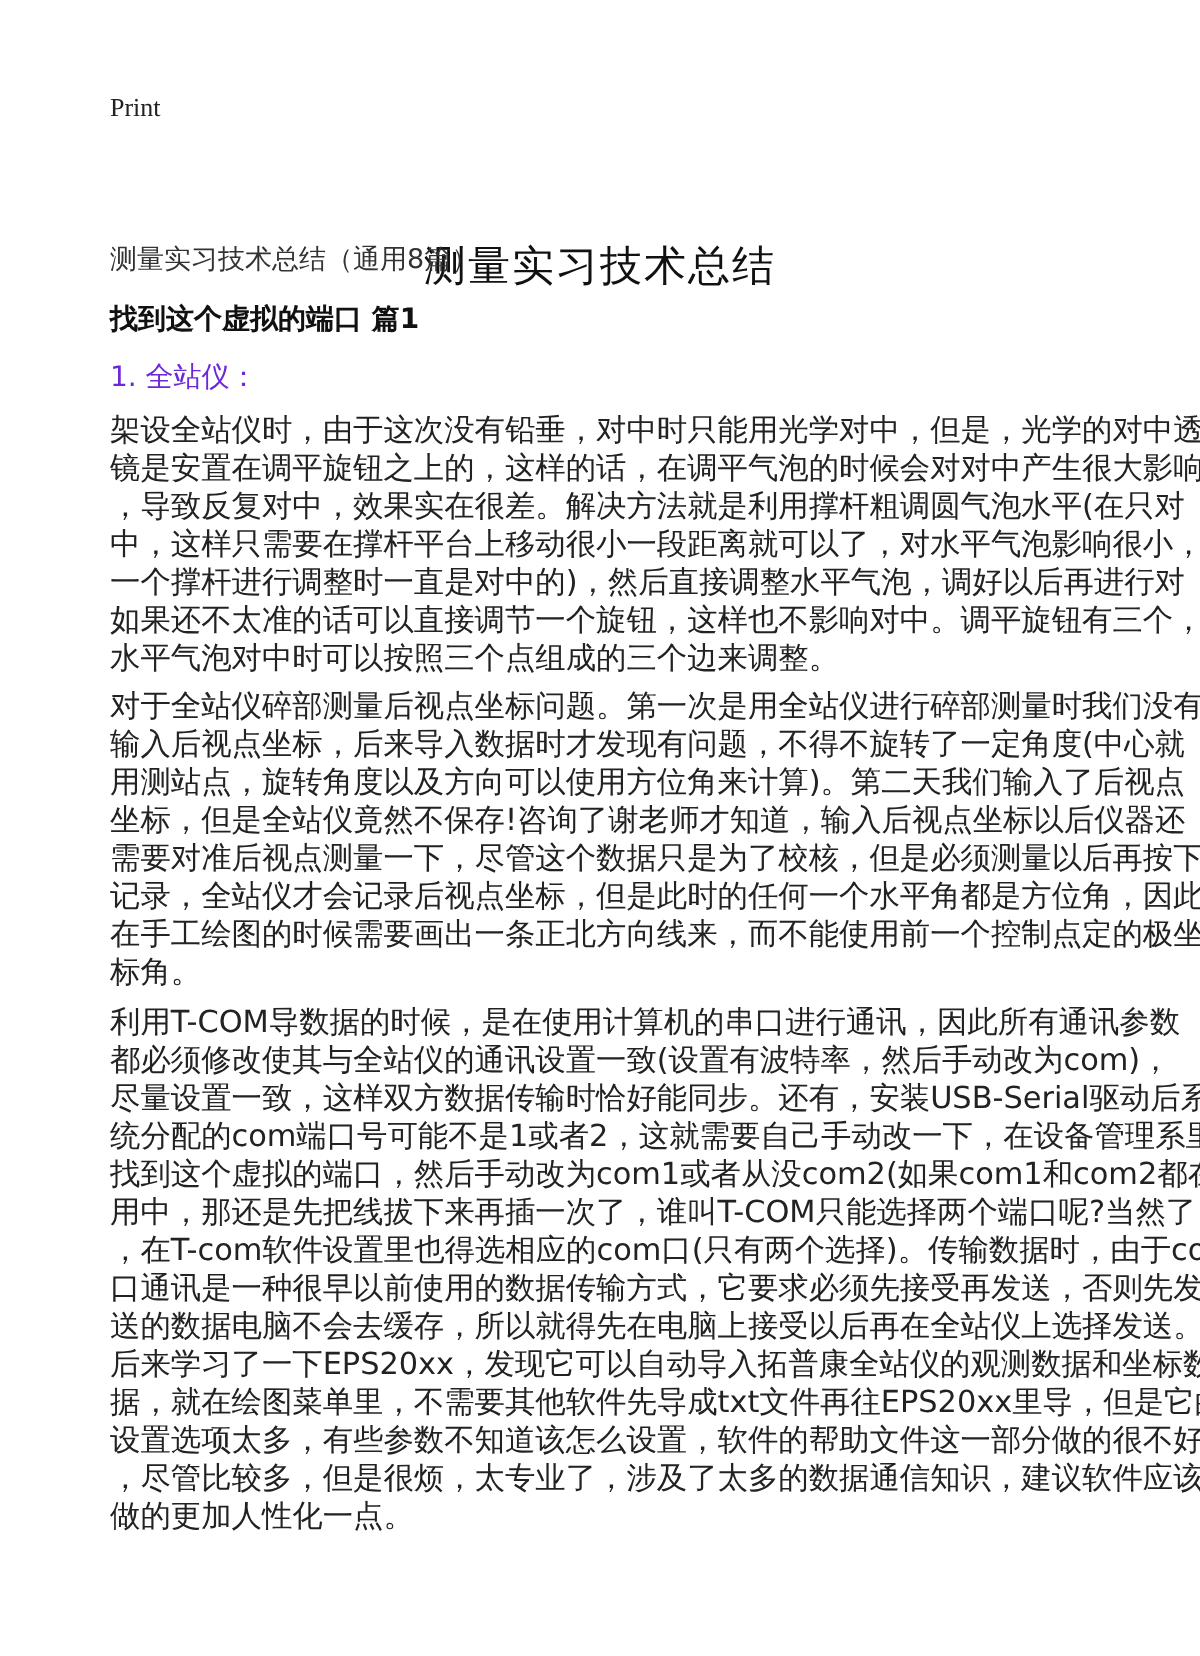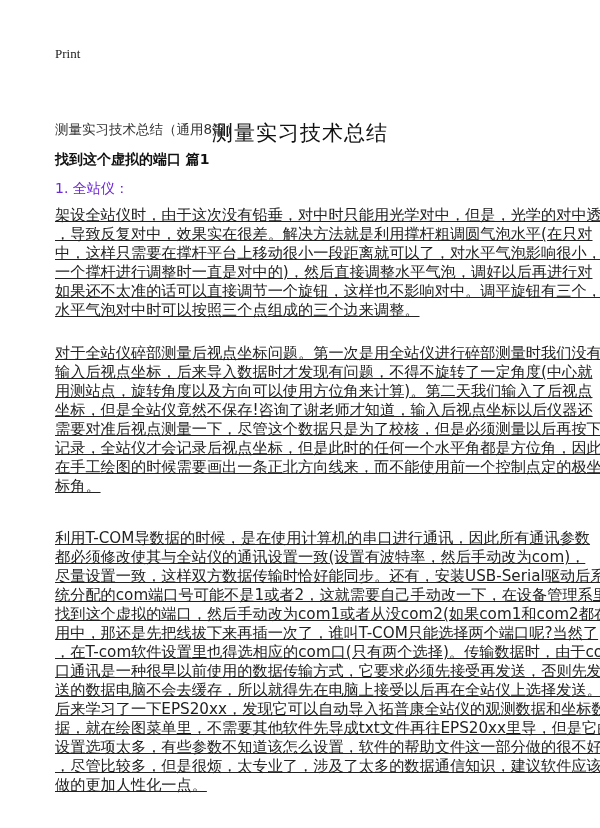--- a/index.html
+++ b/index.html
@@ -6,38 +6,39 @@
   body { width: 600px; height: 828px; position: relative; overflow: hidden;
          font-family: "DejaVu Sans", sans-serif; color: #1a1a1a; }
   .page { position: absolute; left: 0; top: 0; width: 484px; height: 828px; }
   .print-label { position: absolute; left: 55px; top: 46px; font-family: "Liberation Serif", serif;
                  font-size: 13px; color: #222; }
   .doc-title { position: absolute; left: 0; width: 600px; top: 80px; text-align: center;
                font-size: 21px; color: #111; letter-spacing: 1px; margin-top: 39px; }
   .doc-subtitle { position: absolute; left: 55px; top: 121px; font-size: 13.5px; color: #333; }
   .section-heading { position: absolute; left: 55px; top: 151px; font-size: 14px; font-weight: bold; color: #111; }
   .item-heading { position: absolute; left: 55px; top: 180px; font-size: 14px; color: #6d28d9; }
-  .para { position: absolute; left: 55px; width: 500px; font-size: 15.2px; line-height: 19px; color: #222; text-decoration: underline; }
+  .para { position: absolute; left: 55px; width: 500px; font-size: 15.2px; line-height: 19px; color: #222; }
   .para .line { display: block; white-space: nowrap; }
   #p1 { top: 206px; }
   #p2 { top: 344px; }
-  #p3 { top: 502px; margin-top: 27px; }
+  #p3 { top: 502px; }
 </style>
 </head>
 <body>
 
 <div class="page">
   <div class="print-label">Print</div>
   <div class="doc-title">测量实习技术总结</div>
   <div class="doc-subtitle">测量实习技术总结（通用8篇）</div>
   <div class="section-heading">找到这个虚拟的端口 篇1</div>
   <div class="item-heading">1. 全站仪：</div>
 
   <div class="para" id="p1">
     <span class="line">架设全站仪时，由于这次没有铅垂，对中时只能用光学对中，但是，光学的对中透</span>
+    <span class="line">镜是安置在调平旋钮之上的，这样的话，在调平气泡的时候会对对中产生很大影响</span>
     <span class="line">，导致反复对中，效果实在很差。解决方法就是利用撑杆粗调圆气泡水平(在只对</span>
     <span class="line">中，这样只需要在撑杆平台上移动很小一段距离就可以了，对水平气泡影响很小，</span>
     <span class="line">一个撑杆进行调整时一直是对中的)，然后直接调整水平气泡，调好以后再进行对</span>
     <span class="line">如果还不太准的话可以直接调节一个旋钮，这样也不影响对中。调平旋钮有三个，</span>
     <span class="line">水平气泡对中时可以按照三个点组成的三个边来调整。</span>
   </div>
 
   <div class="para" id="p2">
     <span class="line">对于全站仪碎部测量后视点坐标问题。第一次是用全站仪进行碎部测量时我们没有</span>
     <span class="line">输入后视点坐标，后来导入数据时才发现有问题，不得不旋转了一定角度(中心就</span>

